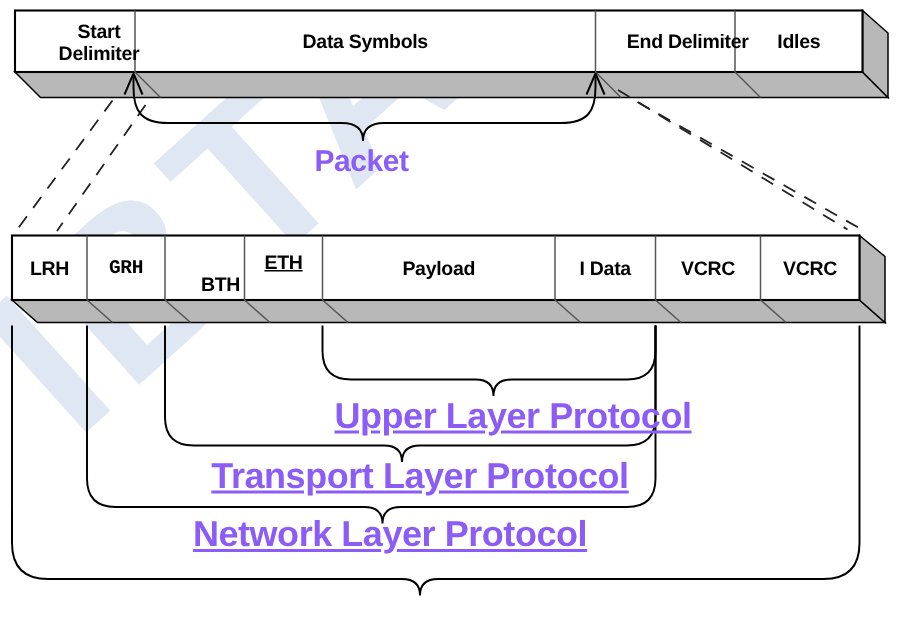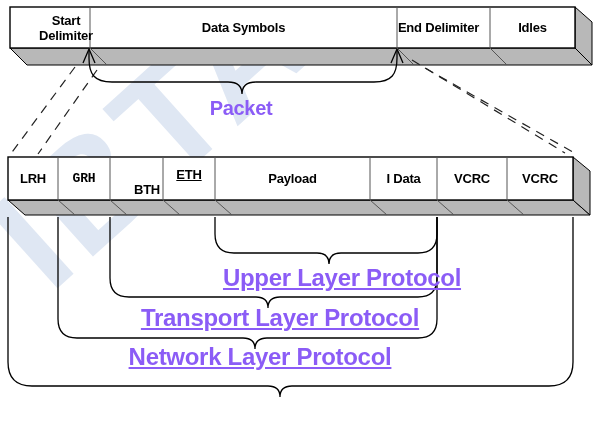--- a/index.html
+++ b/index.html
@@ -88,21 +88,21 @@
     <g fill="none" stroke="#000" stroke-width="1.3">
       <path d="M 215 217 L 215 234 Q 215 253 234 253 L 317 253 Q 329 253 329 264 Q 329 253 341 253 L 418 253 Q 437 253 437 234 L 437 217"></path>
       <path d="M 110 217 L 110 278 Q 110 297 129 297 L 256 297 Q 268 297 268 308 Q 268 297 280 297 L 418 297 Q 437 297 437 278 L 437 217"></path>
       <path d="M 58 217 L 58 319 Q 58 338 77 338 L 243 338 Q 255 338 255 349 Q 255 338 267 338 L 418 338 Q 437 338 437 319 L 437 217"></path>
       <path d="M 8 217 L 8 362 Q 8 386 32 386 L 268 386 Q 280 386 280 397 Q 280 386 292 386 L 549 386 Q 573 386 573 362 L 573 217"></path>
     </g>
   </svg>
 
   <div class="cell-label" style="left:10px;top:7px;width:80px;height:41px;margin-left:16px;">Start Delimiter</div>
   <div class="cell-label" style="left:90px;top:7px;width:307px;height:41px;text-align:center;">Data Symbols</div>
-  <div class="cell-label" style="left:397px;top:7px;width:83px;height:41px;">End Delimiter</div>
+  <div class="cell-label" style="left:397px;top:7px;width:83px;height:41px;padding-left:20px;">End Delimiter</div>
   <div class="cell-label" style="left:490px;top:7px;width:85px;height:41px;">Idles</div>
 
   <div class="cell-label" style="left:8px;top:157px;width:50px;height:43px;border-radius:15px;">LRH</div>
   <div class="cell-label" style="left:58px;top:157px;width:52px;height:43px;font-family:Liberation Mono, monospace;">GRH</div>
   <div class="cell-label" style="left:110px;top:168px;width:74px;height:43px;">BTH</div>
   <div class="cell-label" style="left:163px;top:146px;width:52px;height:56px;text-decoration:underline;">ETH</div>
   <div class="cell-label" style="left:215px;top:157px;width:155px;height:43px;">Payload</div>
   <div class="cell-label" style="left:370px;top:157px;width:67px;height:43px;">I Data</div>
   <div class="cell-label" style="left:437px;top:157px;width:70px;height:43px;">VCRC</div>
   <div class="cell-label" style="left:507px;top:157px;width:66px;height:43px;">VCRC</div>

